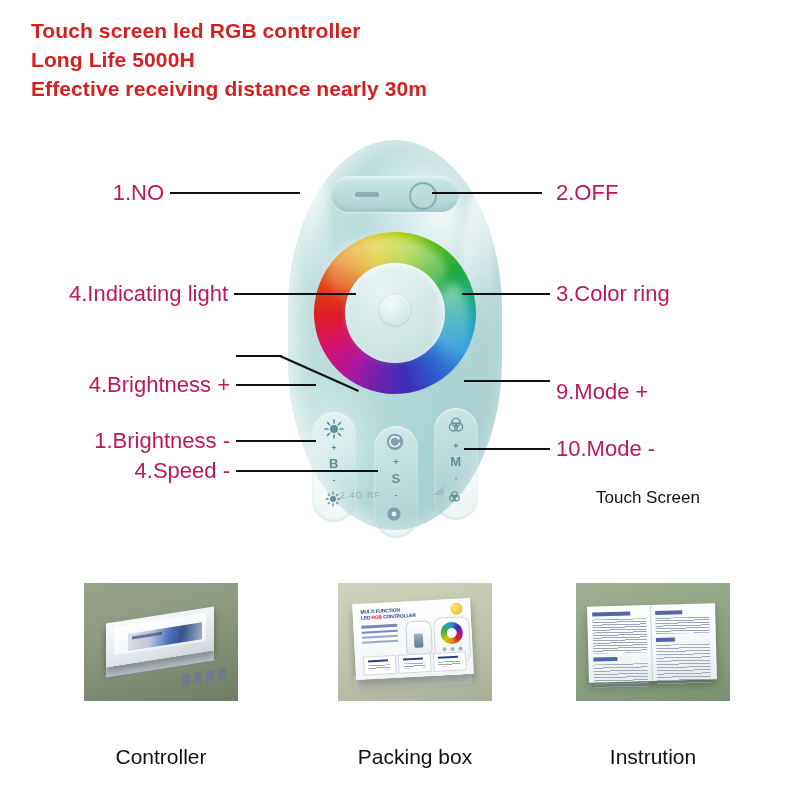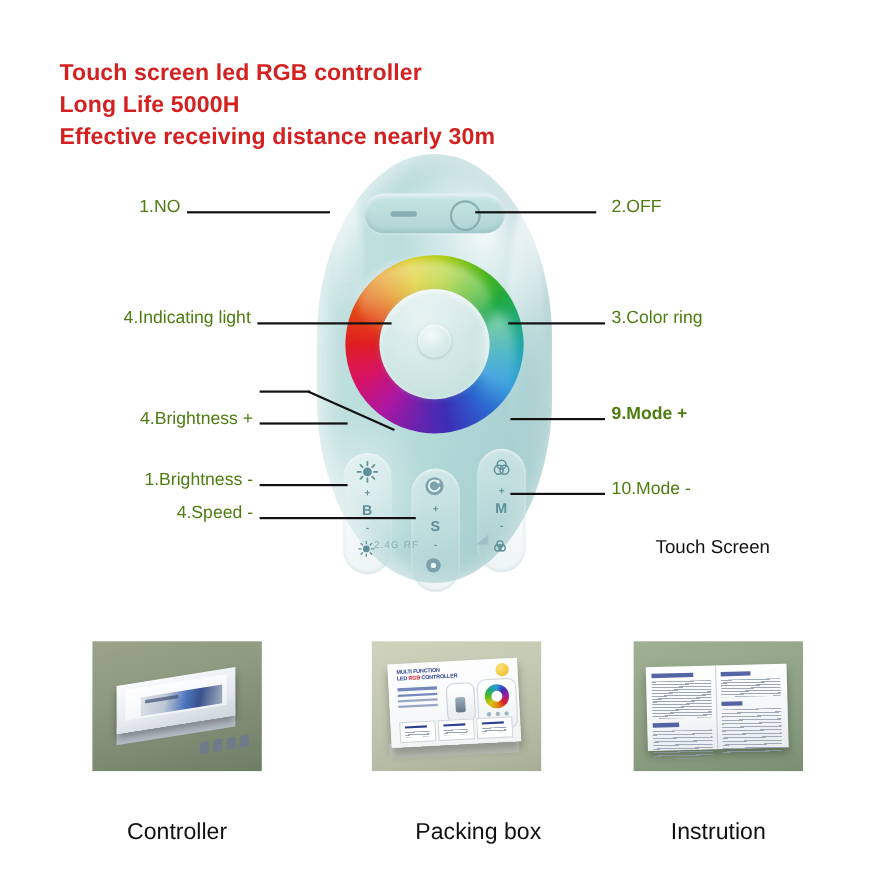--- a/index.html
+++ b/index.html
@@ -5,21 +5,21 @@
   html,body{margin:0;padding:0;}
   body{
     width:800px;height:800px;position:relative;overflow:hidden;
     background:#ffffff;
     font-family:"Liberation Sans",sans-serif;
     -webkit-font-smoothing:antialiased;
   }
   .stage{position:absolute;inset:0;}
 
   
-  .headline{position:absolute;left:54px;top:16px;margin-top:36px;}
+  .headline{position:absolute;left:31px;top:16px;}
   .headline div{
     color:#d42020;font-weight:bold;font-size:21px;line-height:29px;
     white-space:nowrap;letter-spacing:.1px;
   }
 
   
   .remote{
     position:absolute;left:288px;top:140px;width:214px;height:390px;
     border-radius:107px/170px;
     background:
@@ -130,21 +130,21 @@
     position:absolute;left:52px;bottom:26px;width:110px;height:14px;
     color:#7ba3ab;font-size:9px;letter-spacing:1px;opacity:.75;
     font-family:"Liberation Sans",sans-serif;
   }
   .brandmark .tri{
     position:absolute;right:6px;top:-4px;width:0;height:0;
     border-left:11px solid transparent;border-bottom:9px solid #8fb3ba;opacity:.8;
   }
 
   
-  .callout{position:absolute;font-size:16px;color:#4d7c0f;white-space:nowrap;}
+  .callout{position:absolute;font-size:22px;color:#be185d;white-space:nowrap;}
   .callout.left{text-align:right;}
   .lead{position:absolute;height:0;border-top:2px solid #111;}
   .lead-angle{position:absolute;height:0;border-top:2px solid #111;transform-origin:left center;}
 
   
   .note{position:absolute;font-size:17px;color:#111;white-space:nowrap;}
 
   
   .photo{position:absolute;width:154px;height:118px;overflow:hidden;}
   .cap{position:absolute;font-size:21px;color:#111;white-space:nowrap;text-align:center;}
@@ -397,21 +397,21 @@
   <div class="callout left" style="left:70px;top:458px;width:160px;">4.Speed -</div>
   <div class="lead" style="left:236px;top:470px;width:142px;"></div>
 
   <div class="lead" style="left:432px;top:192px;width:110px;"></div>
   <div class="callout" style="left:556px;top:180px;">2.OFF</div>
 
   <div class="lead" style="left:462px;top:293px;width:88px;"></div>
   <div class="callout" style="left:556px;top:281px;">3.Color ring</div>
 
   <div class="lead" style="left:464px;top:380px;width:86px;"></div>
-  <div class="callout" style="left:556px;top:368px;font-weight:bold;">9.Mode +</div>
+  <div class="callout" style="left:556px;top:379px;">9.Mode +</div>
 
   <div class="lead" style="left:464px;top:448px;width:86px;"></div>
   <div class="callout" style="left:556px;top:436px;">10.Mode -</div>
 
   <div class="note" style="left:596px;top:488px;">Touch Screen</div>
 
   <div class="photo p-ctrl" style="left:84px;top:583px;">
     <div class="ctrl-side"></div>
     <div class="ctrl-box">
       <div class="ctrl-top">
@@ -455,21 +455,21 @@
             <i style="left:16px;top:6px"></i>
         </div>
       </div>
       <div class="box-feat">
         <span style="left:0"></span>
           <span style="left:35px"></span>
           <span style="left:70px"></span>
       </div>
     </div>
   </div>
-  <div class="cap" style="left:338px;top:745px;width:154px;text-align:right;">Packing box</div>
+  <div class="cap" style="left:338px;top:745px;width:154px;">Packing box</div>
 
   <div class="photo p-ins" style="left:576px;top:583px;">
     <div class="sheet">
       <div class="colL">
         <div class="hd"></div>
           <div class="ln"></div>
           <div class="hd" style="width:45%"></div>
           <div class="tbl"></div>
       </div>
       <div class="colR">

